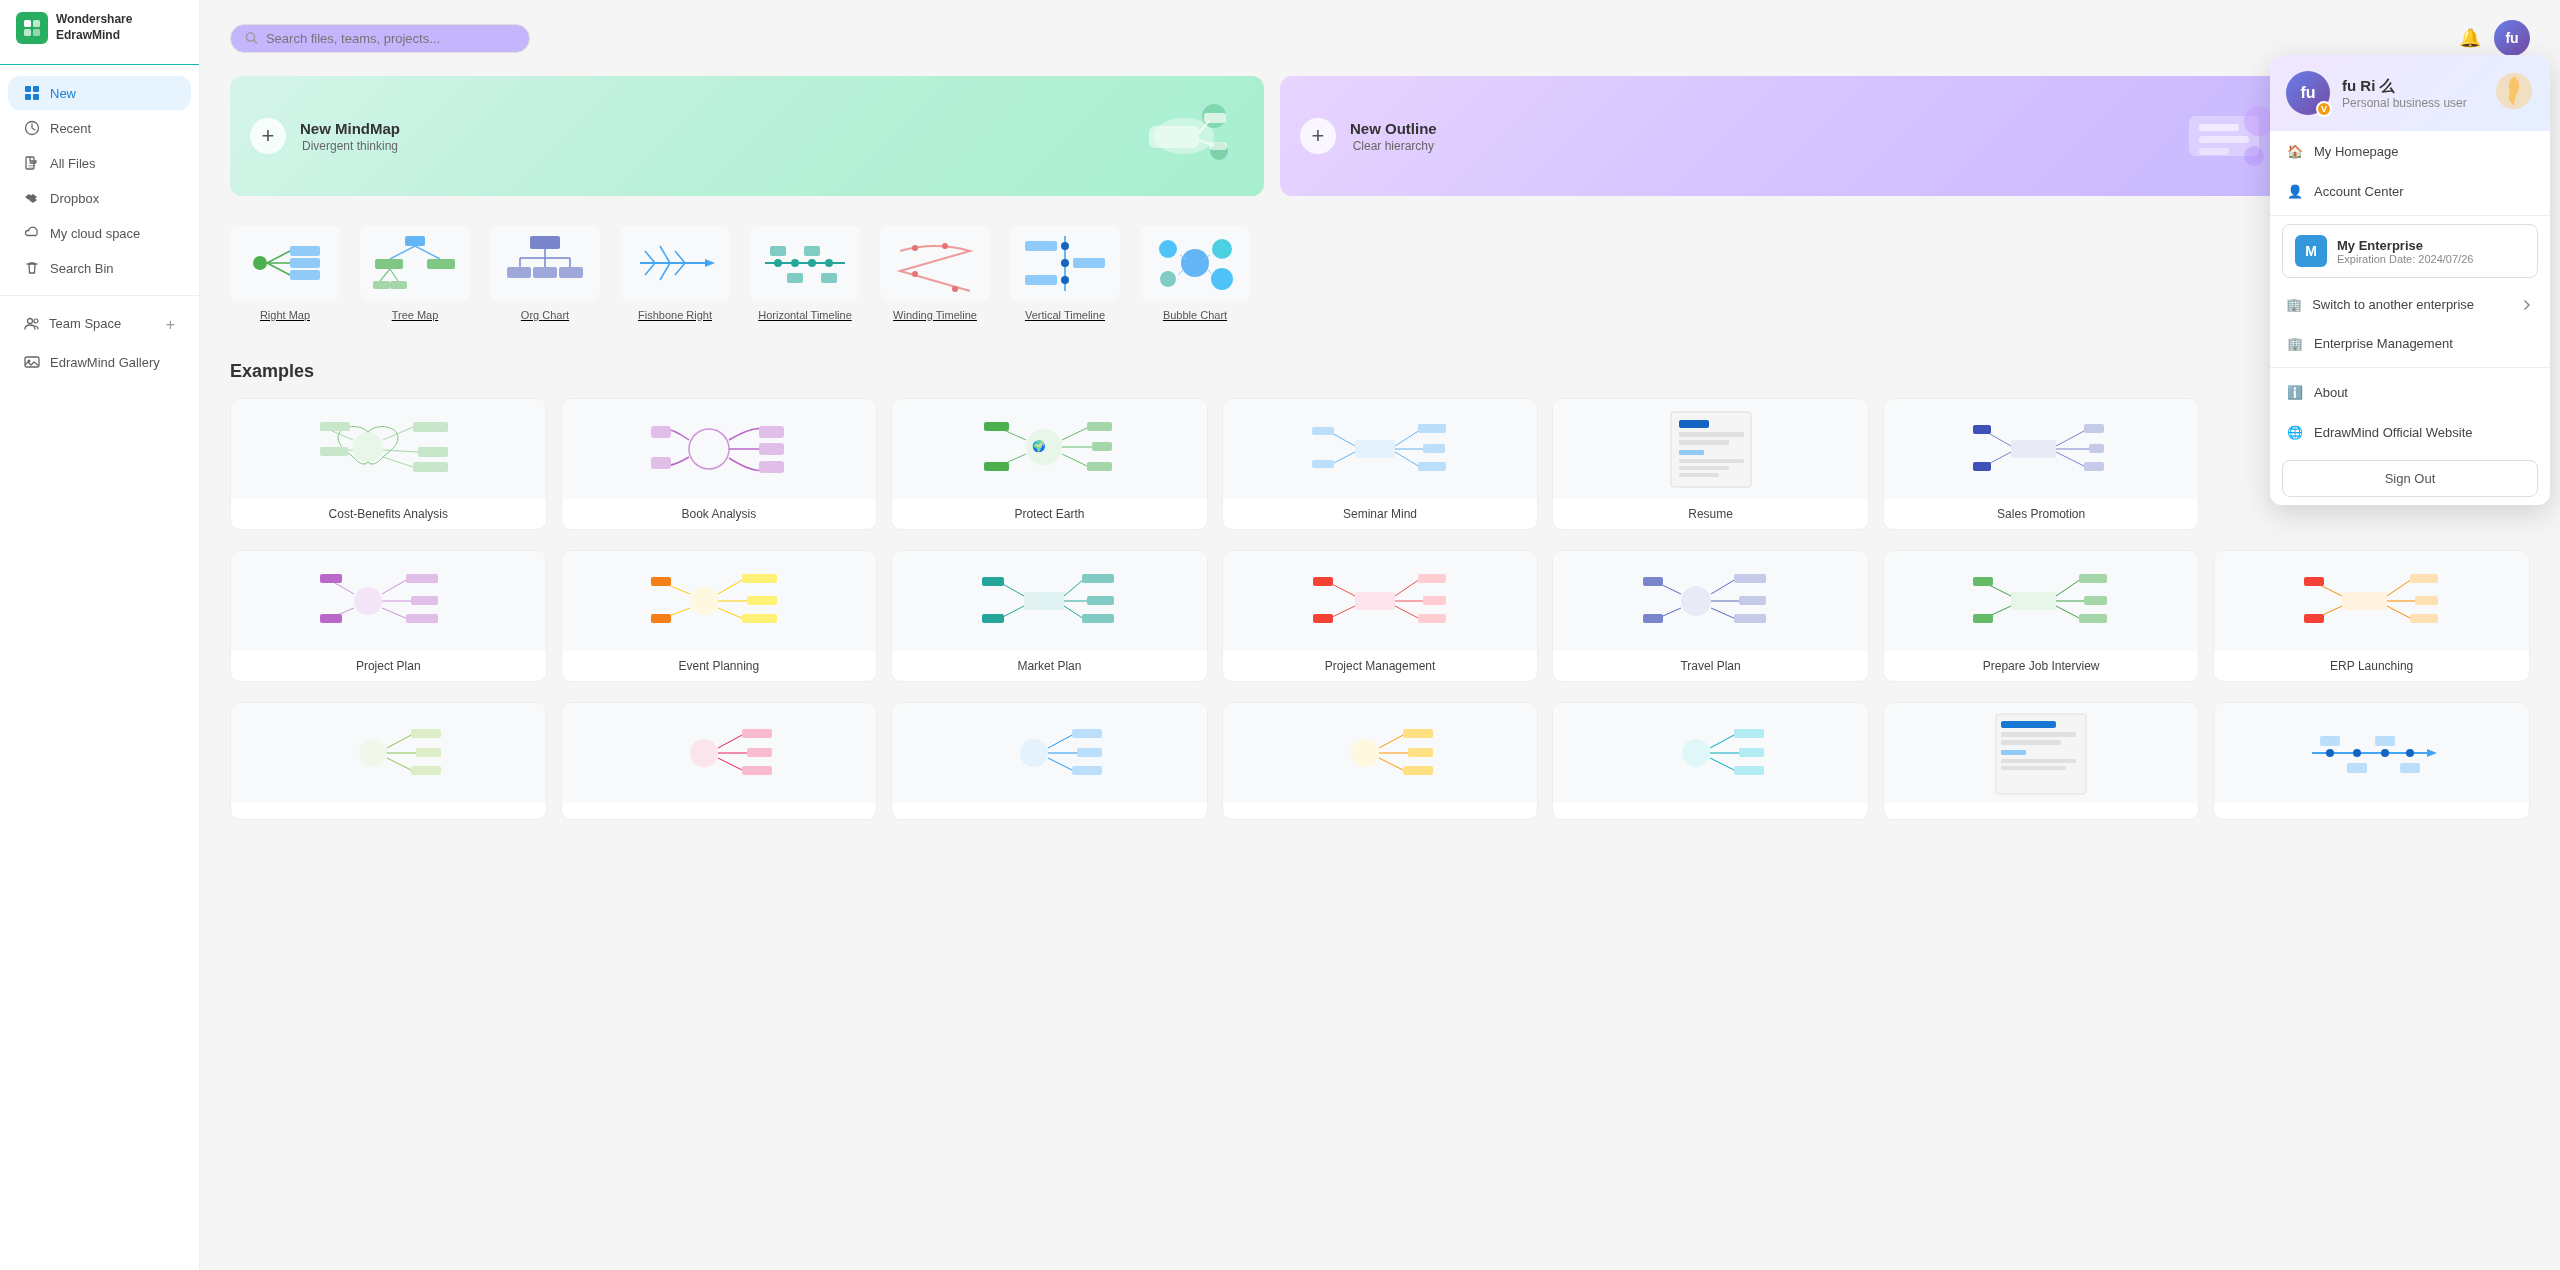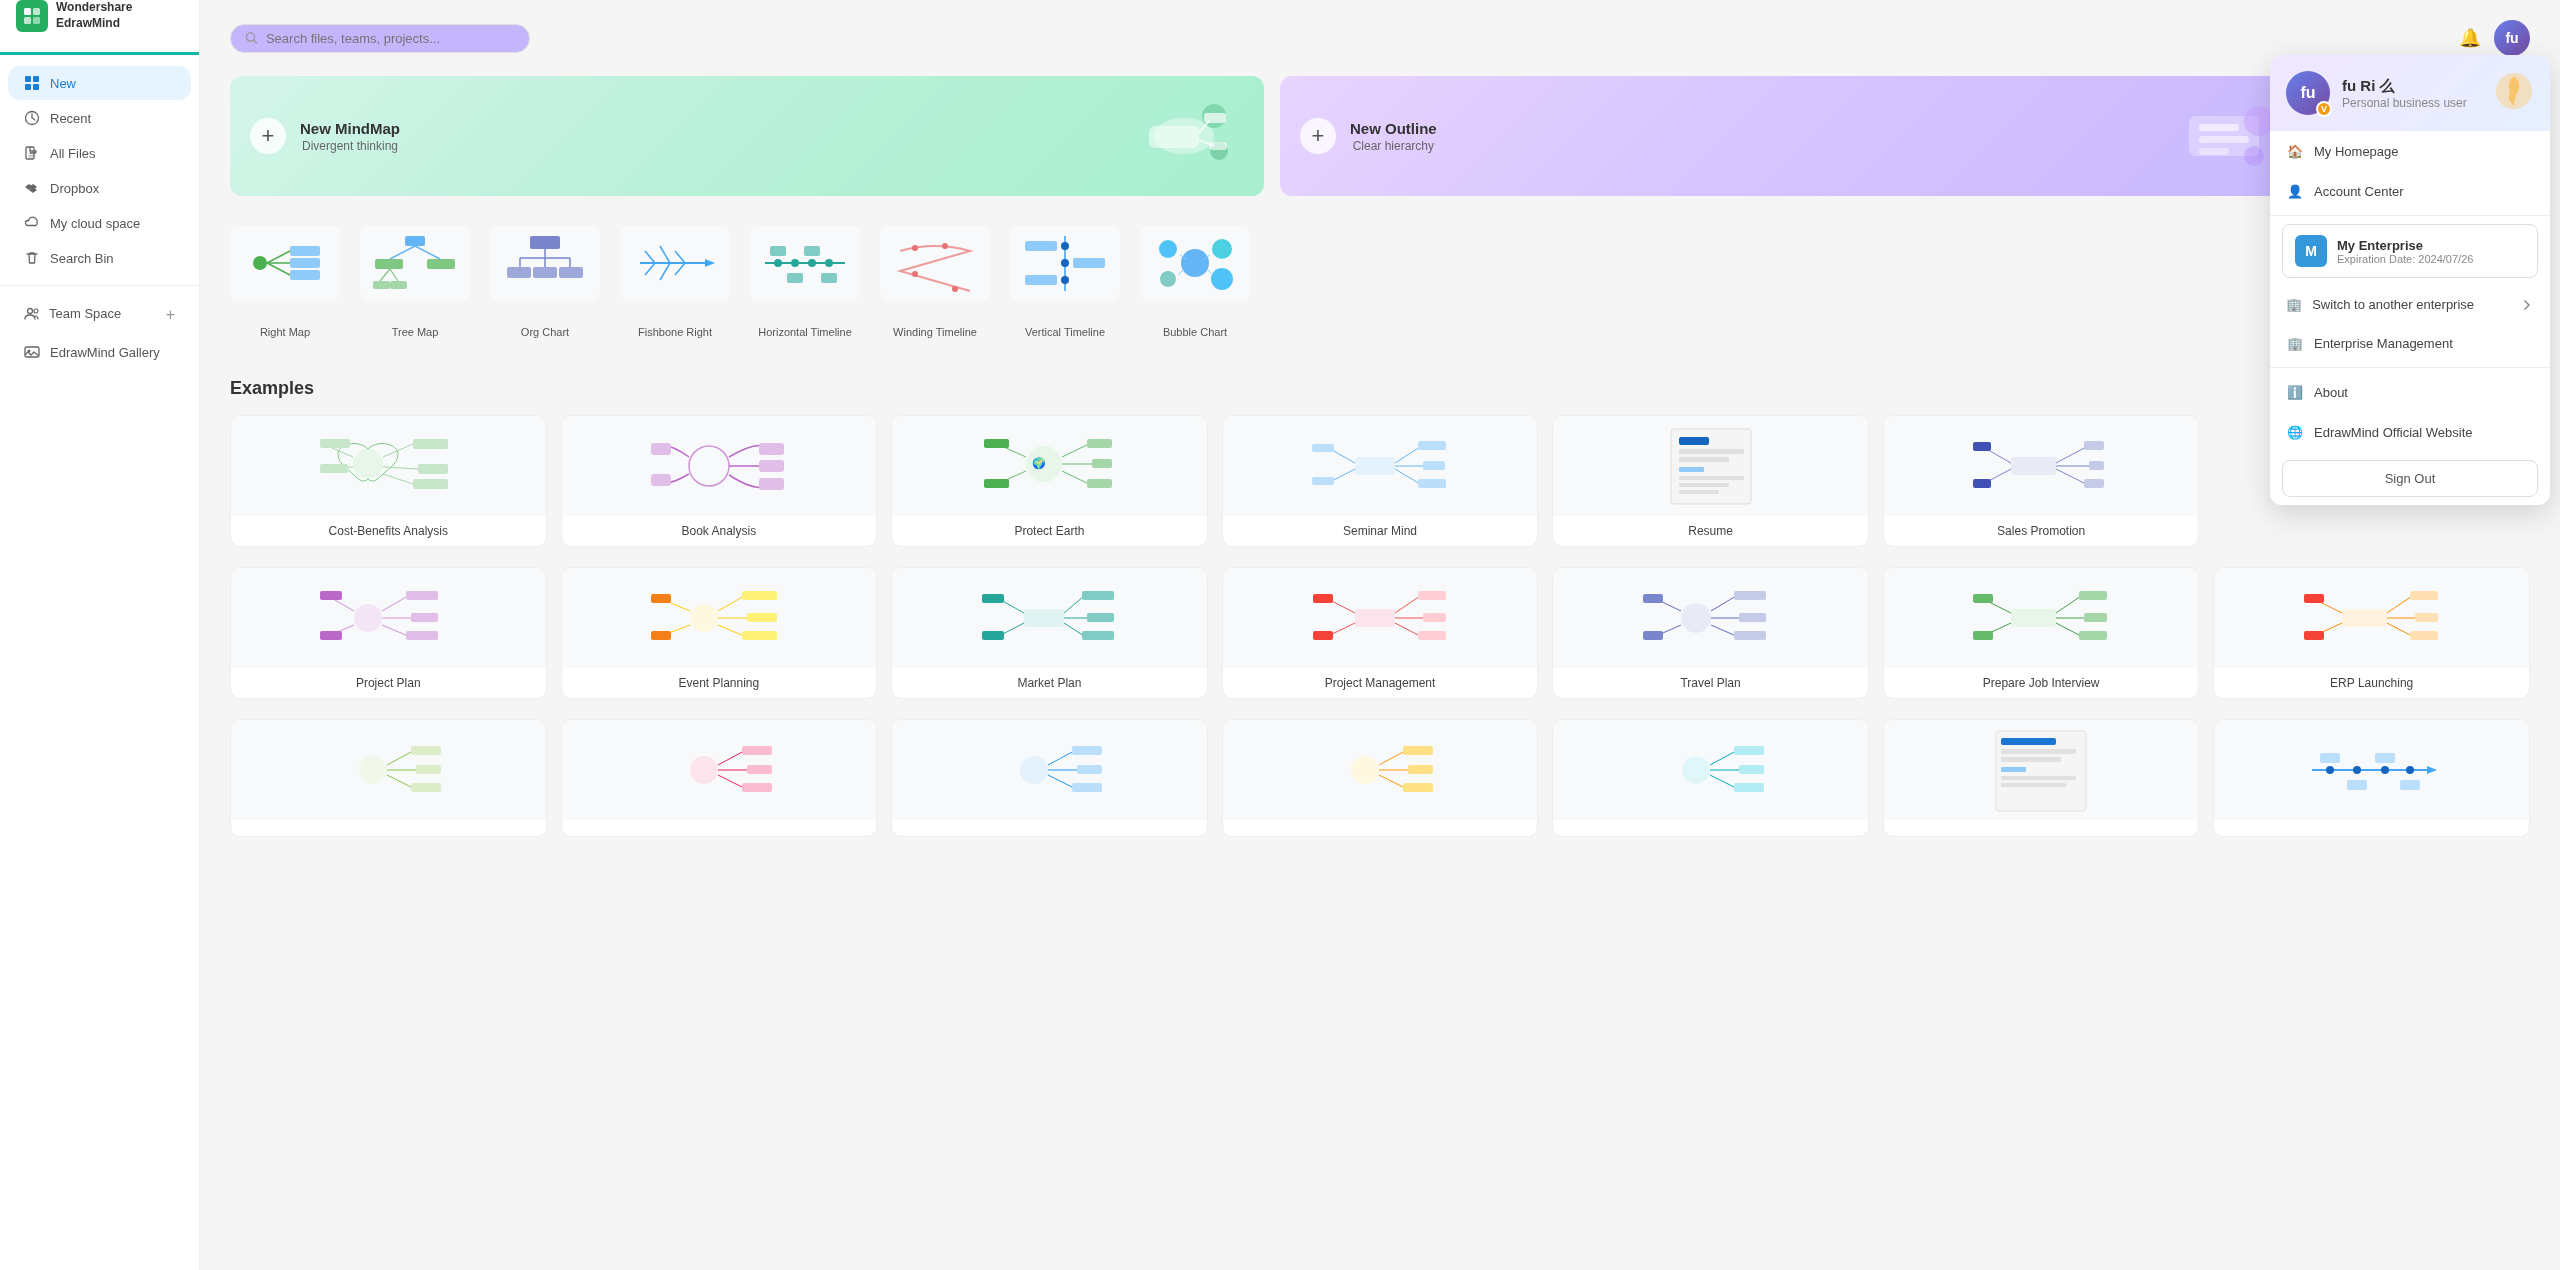--- a/index.html
+++ b/index.html
@@ -13,22 +13,22 @@
       display: flex;
       flex-direction: column;
       padding: 0;
       flex-shrink: 0;
       height: 100vh;
     }
     .sidebar-logo {
       display: flex;
       align-items: center;
       gap: 8px;
-      padding: 0 16px 20px;
-      border-bottom: 3px solid #14b8a6;
+      padding: 12px 16px 20px;
+      border-bottom: 1px solid #14b8a6;
     }
     .logo-icon {
       width: 32px; height: 32px;
       background: #27ae60;
       border-radius: 6px;
       display: flex; align-items: center; justify-content: center;
       color: white; font-weight: bold; font-size: 14px;
     }
     .logo-text { font-size: 12px; font-weight: 600; color: #333; line-height: 1.3; }
     .sidebar-nav { padding: 10px 0; flex: 1; }
@@ -119,21 +119,21 @@
       background: #e74c3c; color: white; font-size: 9px; font-weight: bold;
       padding: 2px 5px; border-radius: 3px;
     }
 
     
     .templates-scroll {
       display: flex; gap: 20px; overflow-x: auto; margin-bottom: 30px;
       padding-bottom: 10px;
     }
     .templates-scroll::-webkit-scrollbar { height: 4px; }
-    .template-item { display: flex; flex-direction: column; align-items: center; gap: 25px; cursor: pointer; flex-shrink: 0; }
+    .template-item { display: flex; flex-direction: column; align-items: center; gap: 8px; cursor: pointer; flex-shrink: 0; text-decoration: underline; }
     .template-diagram {
       width: 110px; height: 75px; background: #f8f9fa; border-radius: 8px;
       display: flex; align-items: center; justify-content: center; overflow: hidden;
     }
     .template-label { font-size: 11px; color: #555; text-align: center; }
 
     
     .section-header { display: flex; align-items: center; justify-content: space-between; margin-bottom: 16px; }
     .section-title { font-size: 18px; font-weight: 600; color: #333; }
     .more-link { font-size: 13px; color: #666; cursor: pointer; display: flex; align-items: center; gap: 4px; }

